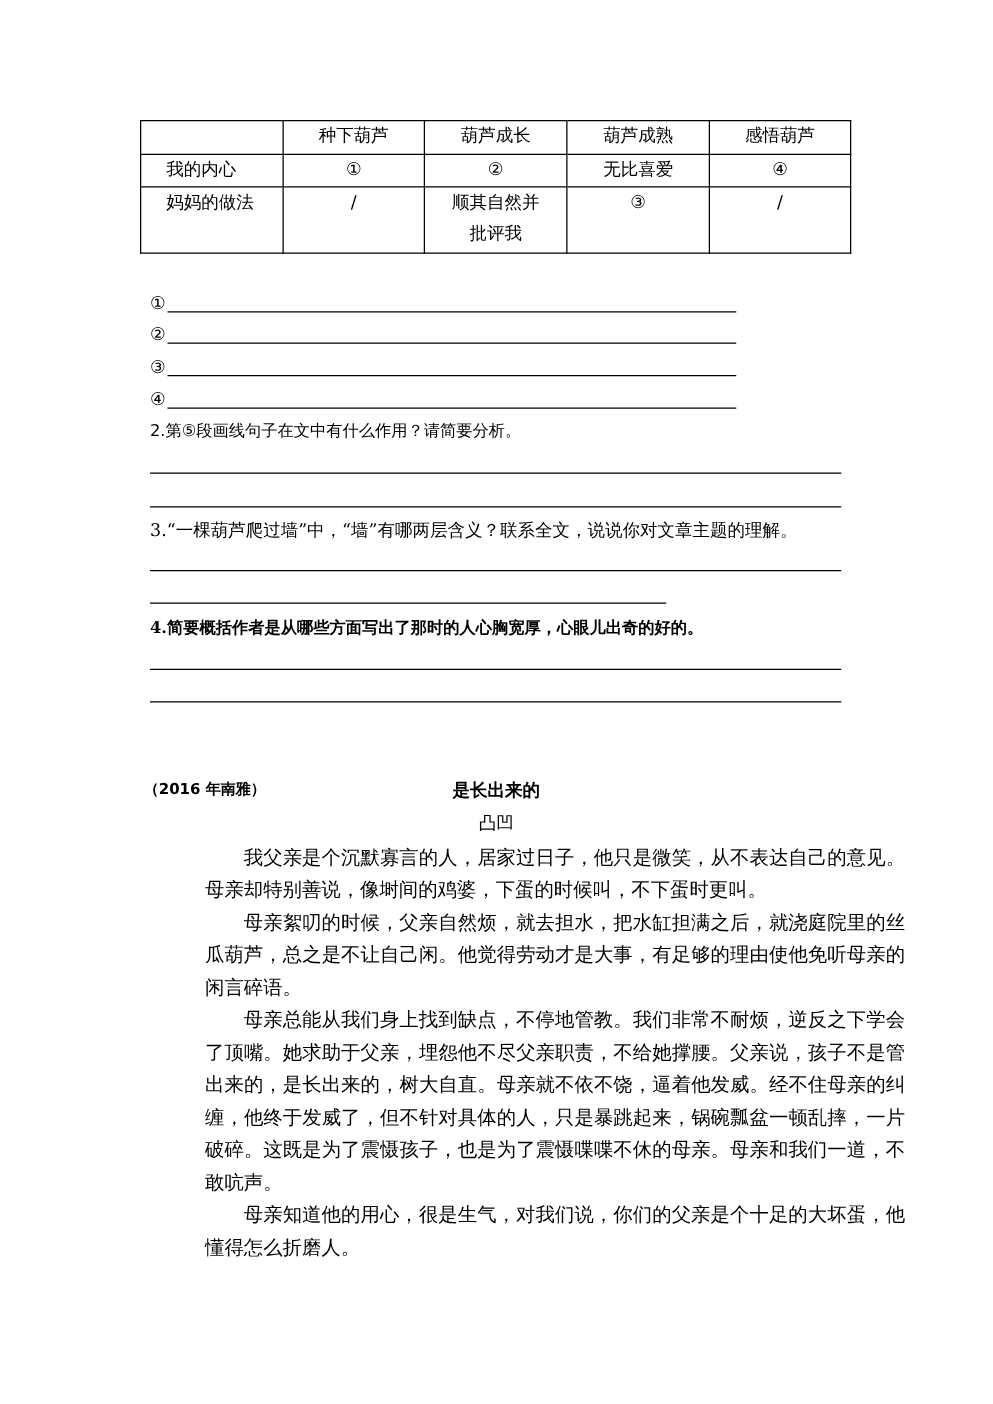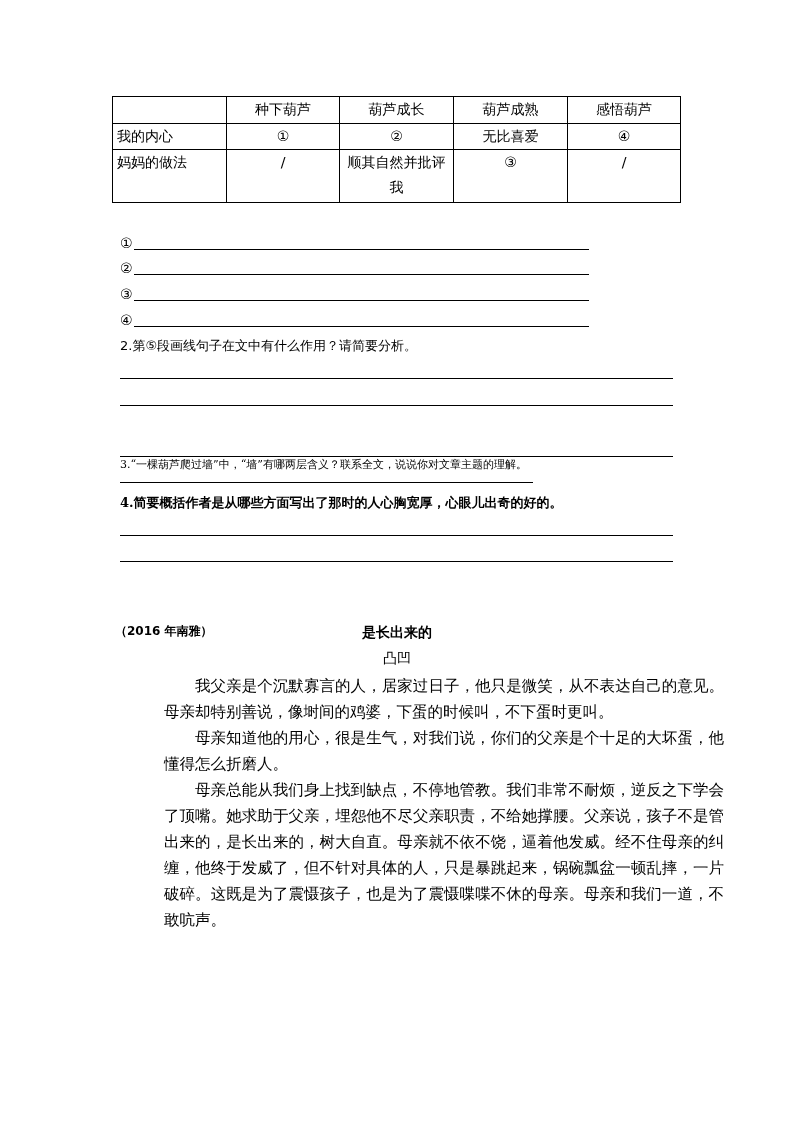--- a/index.html
+++ b/index.html
@@ -8,21 +8,21 @@
       font-family: "DejaVu Sans", "Liberation Sans", sans-serif;
       color: #000;
     }
     
     table.grid {
       position: absolute; left: 112px; top: 96px;
       width: 568px; border-collapse: collapse;
       font-size: 14px; table-layout: fixed;
     }
     table.grid td {
-      border: 1px solid #000; padding: 0 4px; vertical-align: top;
+      border: 1px solid #000; padding: 0 20px; vertical-align: top;
       line-height: 25px; text-align: center;
     }
     table.grid td.rowhead { text-align: left; }
     table.grid tr.r0 td { height: 26px; }
     table.grid tr.r1 td { height: 24px; }
     table.grid tr.r2 td { height: 52px; margin-top: 21px; }
     
     .ans {
       position: absolute; left: 120px; font-size: 14px; line-height: 16px;
     }
@@ -85,29 +85,30 @@
 <div class="rule" style="left:134px; width:455px; top:274px;"></div>
 <div class="ans" style="top:286px;"><span class="num">③</span></div>
 <div class="rule" style="left:134px; width:455px; top:300px;"></div>
 <div class="ans" style="top:312px;"><span class="num">④</span></div>
 <div class="rule" style="left:134px; width:455px; top:326px;"></div>
 
 <div class="q" style="top:338px;">2.第⑤段画线句子在文中有什么作用？请简要分析。</div>
 <div class="rule" style="left:120px; width:553px; top:378px;"></div>
 <div class="rule" style="left:120px; width:553px; top:405px;"></div>
 
-<div class="q" style="top:417px; font-family: 'DejaVu Serif', serif; font-size:11px;margin-top:40px;">3.“一棵葫芦爬过墙”中，“墙”有哪两层含义？联系全文，说说你对文章主题的理解。</div>
+<div class="q" style="top:417px; font-family: 'DejaVu Serif', serif; font-size:14px;">3.“一棵葫芦爬过墙”中，“墙”有哪两层含义？联系全文，说说你对文章主题的理解。</div>
 <div class="rule" style="left:120px; width:553px; top:456px;"></div>
 <div class="rule" style="left:120px; width:413px; top:482px;"></div>
 
 <div class="q bold" style="top:495px; font-family: 'DejaVu Serif', serif;">4.简要概括作者是从哪些方面写出了那时的人心胸宽厚，心眼儿出奇的好的。</div>
 <div class="rule" style="left:120px; width:553px; top:535px;"></div>
 <div class="rule" style="left:120px; width:553px; top:561px;"></div>
 
 <div class="source">（2016 年南雅）</div>
 <div class="title" style="top:624px;">是长出来的</div>
 <div class="author" style="top:650px;">凸凹</div>
 
 <div class="body-text">
   <p>我父亲是个沉默寡言的人，居家过日子，他只是微笑，从不表达自己的意见。母亲却特别善说，像埘间的鸡婆，下蛋的时候叫，不下蛋时更叫。</p>
+  <p>母亲絮叨的时候，父亲自然烦，就去担水，把水缸担满之后，就浇庭院里的丝瓜葫芦，总之是不让自己闲。他觉得劳动才是大事，有足够的理由使他免听母亲的闲言碎语。</p>
+  <p>母亲总能从我们身上找到缺点，不停地管教。我们非常不耐烦，逆反之下学会了顶嘴。她求助于父亲，埋怨他不尽父亲职责，不给她撑腰。父亲说，孩子不是管出来的，是长出来的，树大自直。母亲就不依不饶，逼着他发威。经不住母亲的纠缠，他终于发威了，但不针对具体的人，只是暴跳起来，锅碗瓢盆一顿乱摔，一片破碎。这既是为了震慑孩子，也是为了震慑喋喋不休的母亲。母亲和我们一道，不敢吭声。</p>
   <p>母亲知道他的用心，很是生气，对我们说，你们的父亲是个十足的大坏蛋，他懂得怎么折磨人。</p>
-  <p>母亲总能从我们身上找到缺点，不停地管教。我们非常不耐烦，逆反之下学会了顶嘴。她求助于父亲，埋怨他不尽父亲职责，不给她撑腰。父亲说，孩子不是管出来的，是长出来的，树大自直。母亲就不依不饶，逼着他发威。经不住母亲的纠缠，他终于发威了，但不针对具体的人，只是暴跳起来，锅碗瓢盆一顿乱摔，一片破碎。这既是为了震慑孩子，也是为了震慑喋喋不休的母亲。母亲和我们一道，不敢吭声。</p>
 </div>
 
 </body></html>

